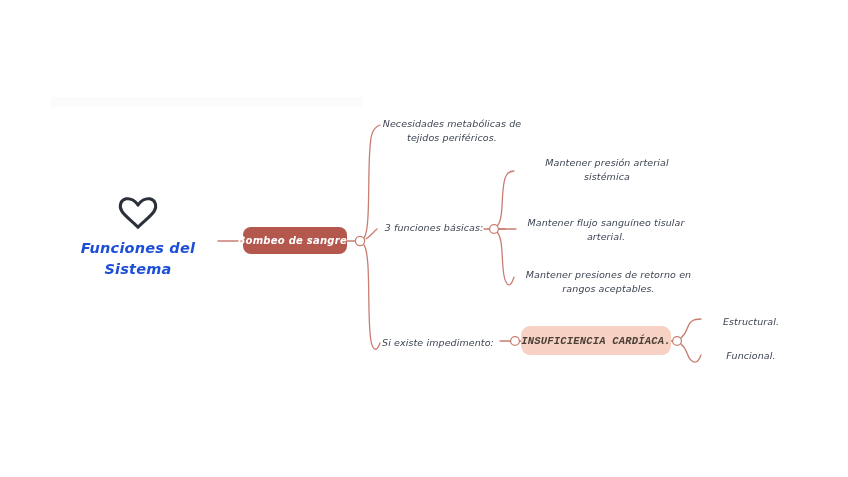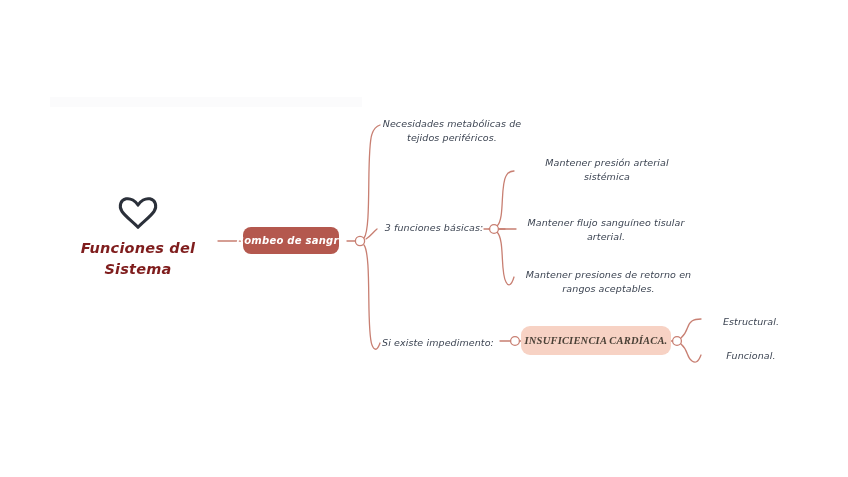--- a/index.html
+++ b/index.html
@@ -50,36 +50,36 @@
     margin: 0 auto 8px auto;
     width: 42px;
     height: 34px;
   }
   .root-label {
     font-family: "DejaVu Sans", sans-serif;
     font-style: italic;
     font-size: 14.5px;
     font-weight: 600;
     line-height: 1.42;
-    color: #7f1d1d;
+    color: #1d4ed8;
     letter-spacing: .2px;
   }
 
   
   .main-box {
     position: absolute;
     left: 243px;
     top: 227px;
-    width: 96px;
+    width: 104px;
     height: 27px;
     background: #b4584e;
     border-radius: 8px;
     display: flex;
     align-items: center;
-    justify-content: center;
+    justify-content: flex-end;
   }
   .main-box-label {
     font-family: "DejaVu Sans", sans-serif;
     font-style: italic;
     font-size: 10px;
     font-weight: 600;
     color: #ffffff;
     letter-spacing: .25px;
     white-space: nowrap;
   }
@@ -91,21 +91,21 @@
     top: 326px;
     width: 150px;
     height: 29px;
     background: #f7d2c4;
     border-radius: 9px;
     display: flex;
     align-items: center;
     justify-content: center;
   }
   .pink-box-label {
-    font-family: Liberation Serif, serif;
+    font-family: Liberation Mono, monospace;
     font-style: italic;
     font-size: 10.5px;
     font-weight: 600;
     color: #4a4036;
     letter-spacing: .2px;
     white-space: nowrap;
   }
 
   
   .branch-text {

